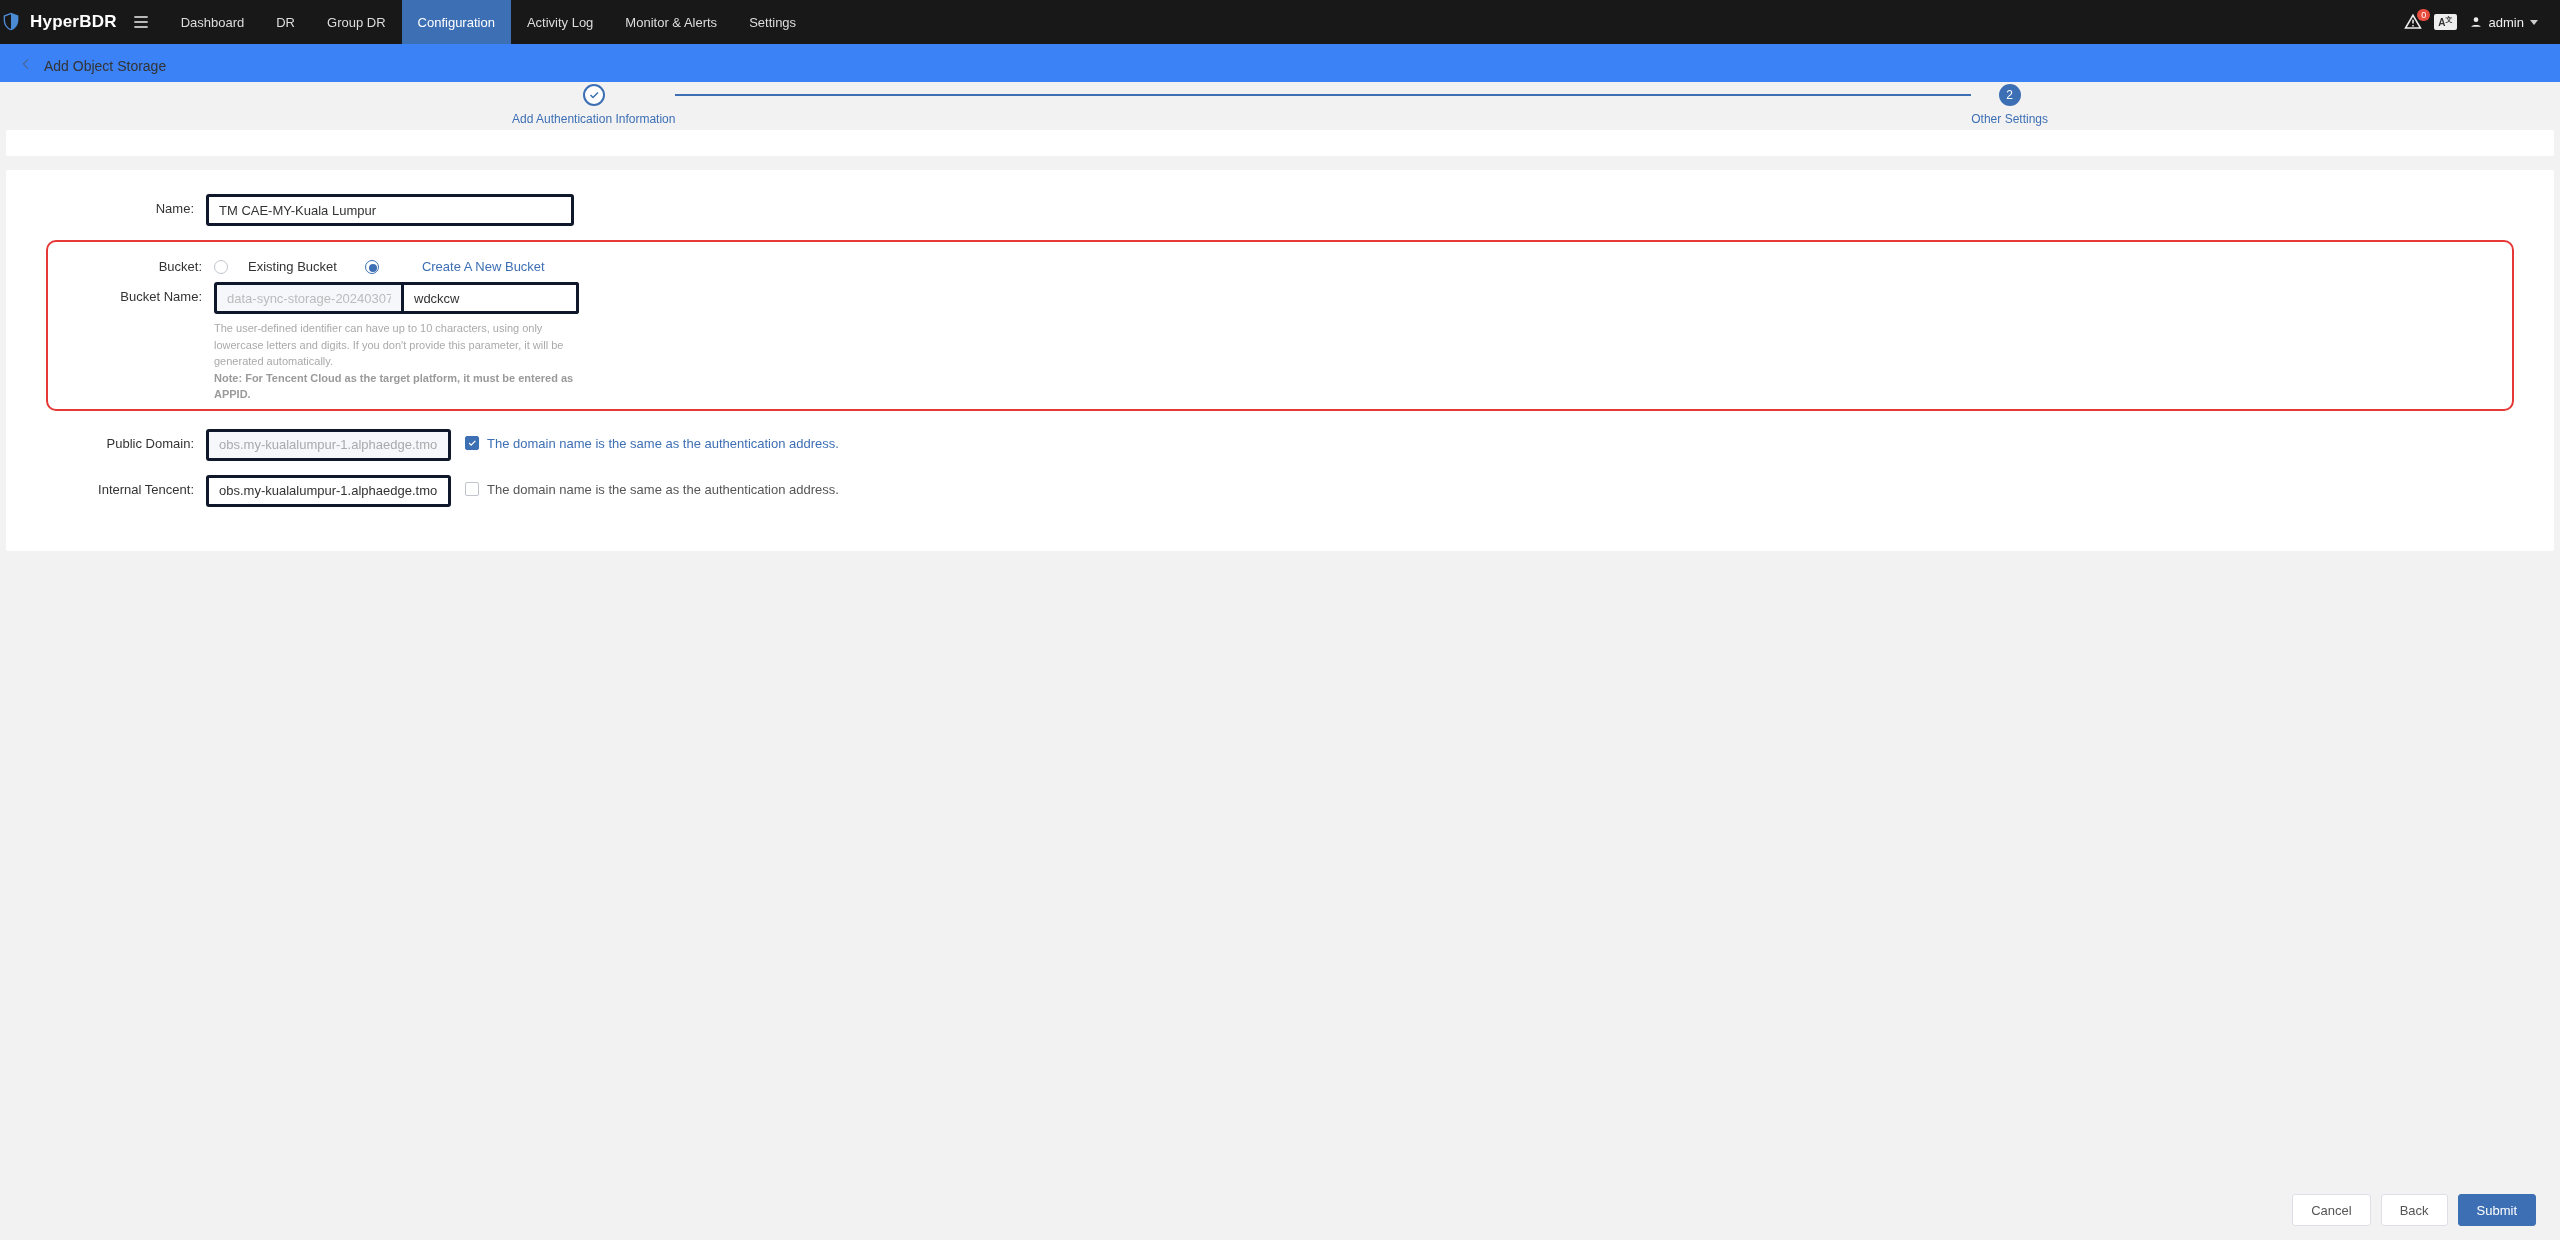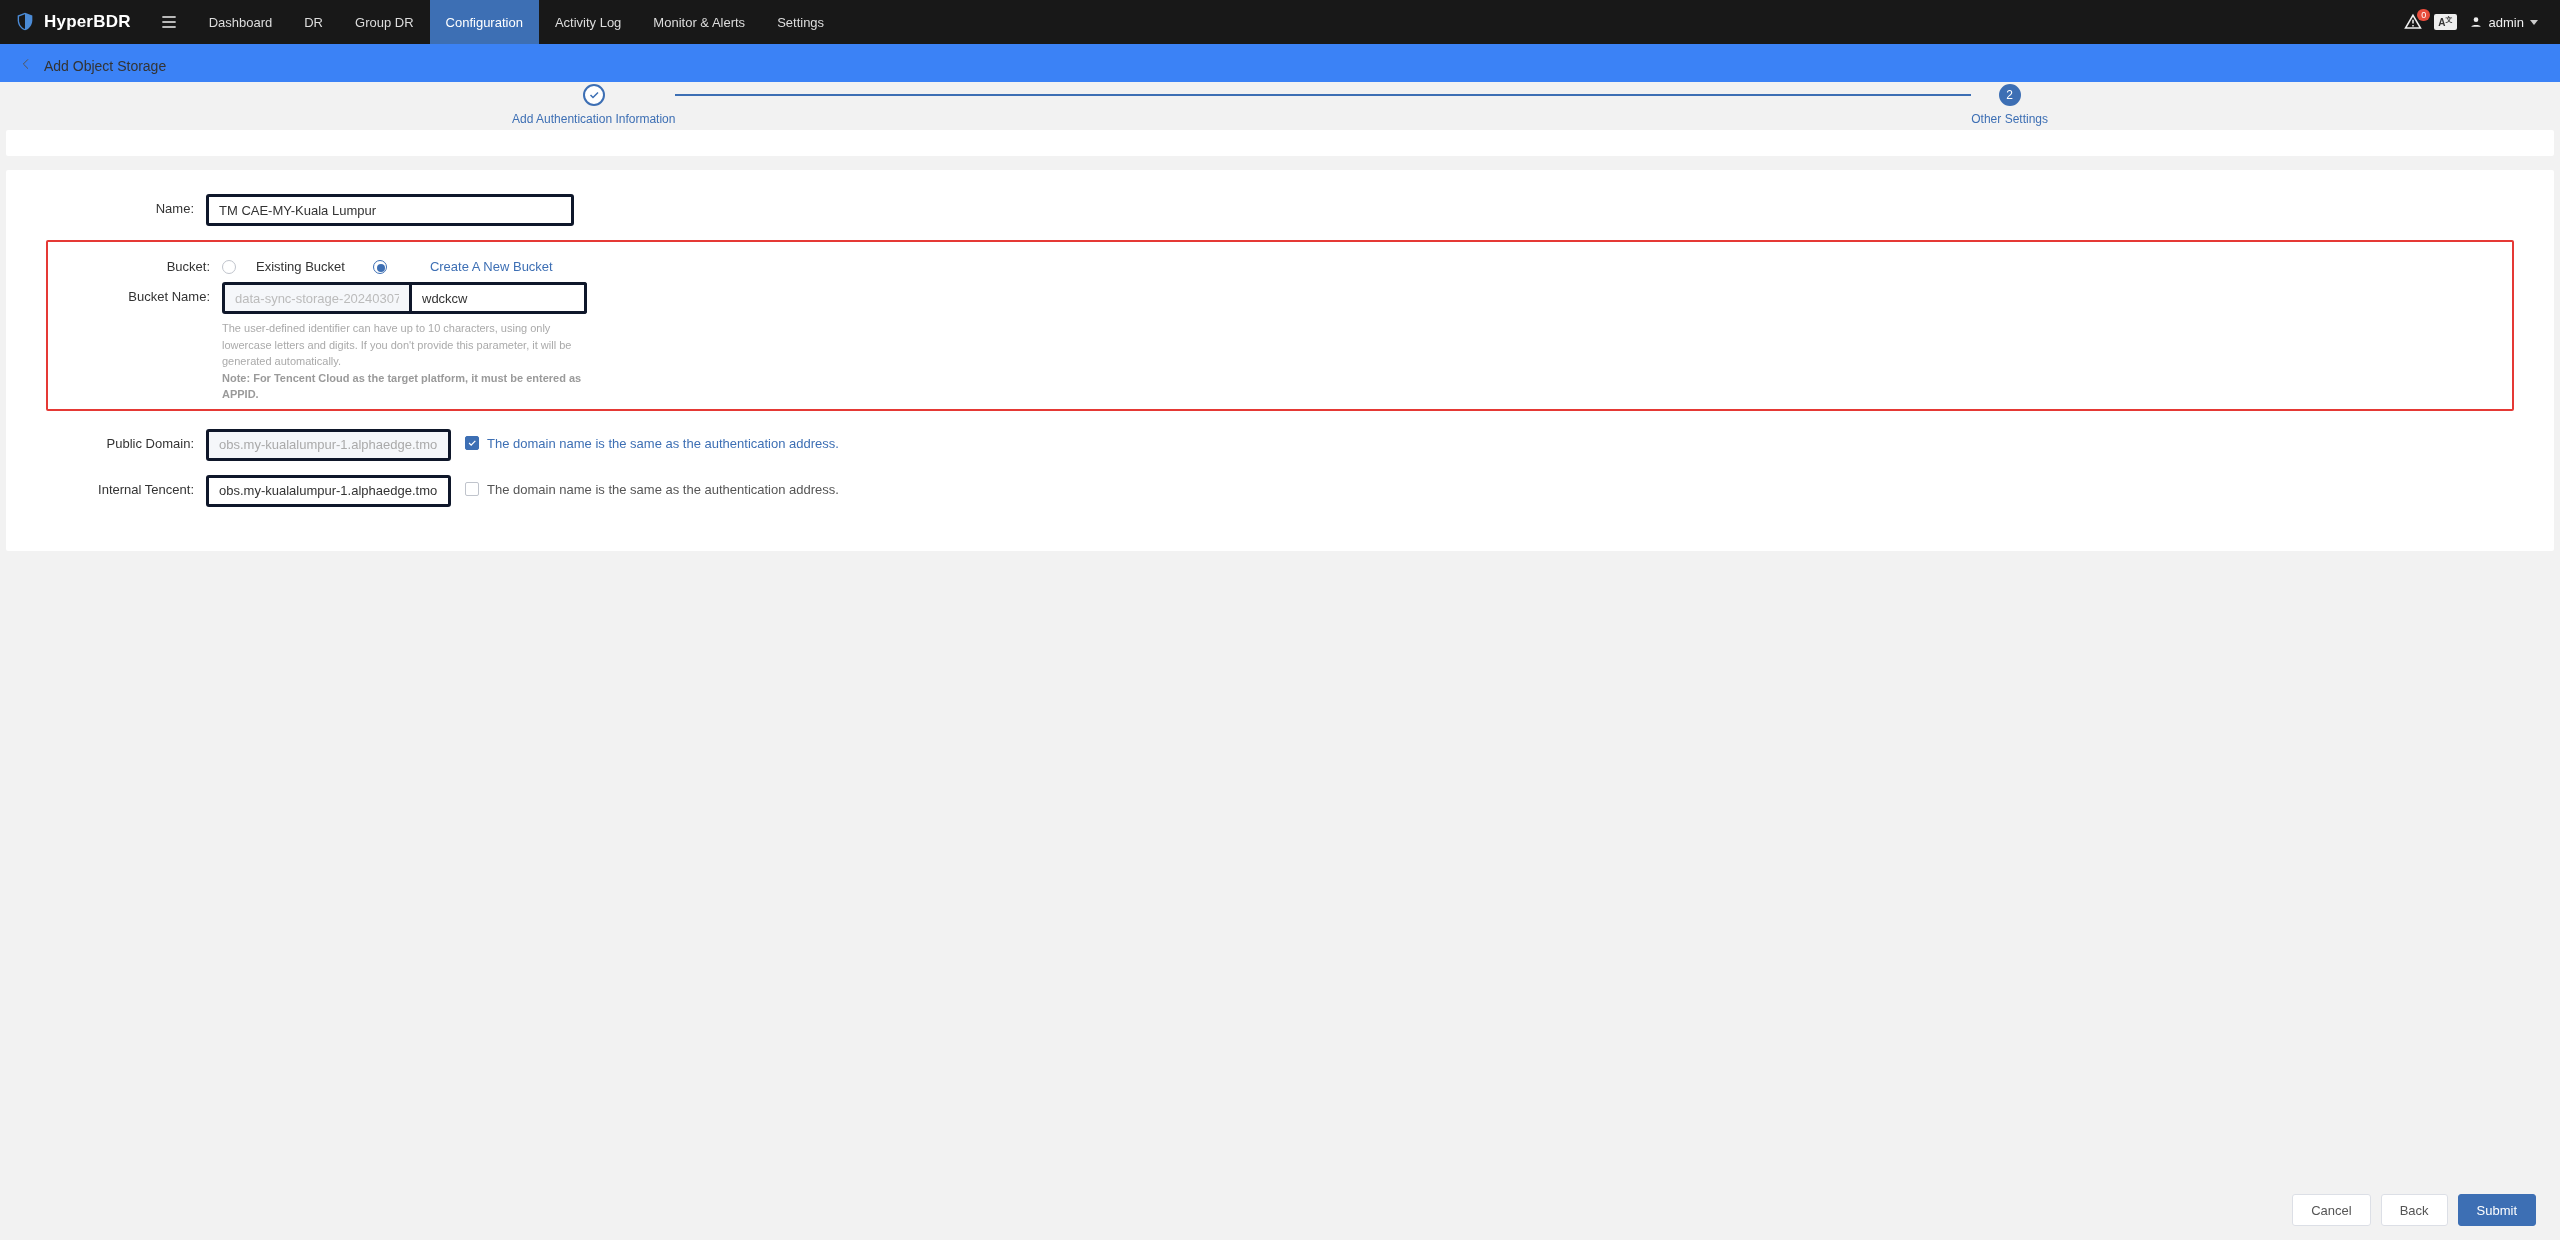--- a/index.html
+++ b/index.html
@@ -9,21 +9,21 @@
   
   .navbar {
     background: #181818;
     height: 44px;
     display: flex;
     align-items: center;
     color: #eee;
     padding: 0 12px 0 0;
   }
   .brand {
-    display: flex; align-items: center; gap: 8px; padding: 0 14px; height: 100%;
+    display: flex; align-items: center; gap: 8px; padding: 0 0; height: 100%;
     font-weight: 700; color: #fff; font-size: 17px; letter-spacing: .2px;
   }
   .brand svg { width: 22px; height: 22px; }
   .hamburger { padding: 0 14px; height:100%; display:flex; align-items:center; cursor:pointer; }
   .hamburger svg { width: 20px; height: 20px; stroke:#eee; }
   .nav-items { display:flex; height:100%; }
   .nav-item {
     height:100%; display:flex; align-items:center; padding: 0 16px;
     color:#ddd; font-size: 13px; cursor:pointer;
   }
@@ -94,21 +94,21 @@
   .radio-item { display:flex; align-items:center; gap:20px; font-size:13px; cursor:pointer; }
   .radio-dot {
     width:14px; height:14px; border-radius:50%; border:1px solid #c0c4cc; background:#fff; position:relative;
   }
   .radio-item.selected .radio-dot { border-color:#3d6fb4; }
   .radio-item.selected .radio-dot::after {
     content:""; position:absolute; left:3px; top:3px; width:8px; height:8px; background:#3d6fb4; border-radius:50%;
   }
   .radio-item.selected .radio-text { color:#3d6fb4;margin-left:23px; }
 
-  .highlight-box { border:2px solid #e53935; padding:10px 14px 6px; border-radius:2px; position:relative; }
+  .highlight-box { border:2px solid #e53935; padding:10px 6px 6px; border-radius:10px; position:relative; }
 
   .dual-input { display:flex; }
   .dual-input .text-input:first-child { border-top-right-radius:0; border-bottom-right-radius:0; }
   .dual-input .text-input:last-child { border-top-left-radius:0; border-bottom-left-radius:0; border-left:none; }
 
   .helper-text { font-size:11px; color:#aaa; line-height:1.5; max-width:380px; margin-top:6px; }
   .helper-text .bold { font-weight:700; color:#9a9a9a; }
 
   .inline-checkbox { display:flex; align-items:center; gap:8px; margin-left:14px; padding-top:7px; }
   .chk {

